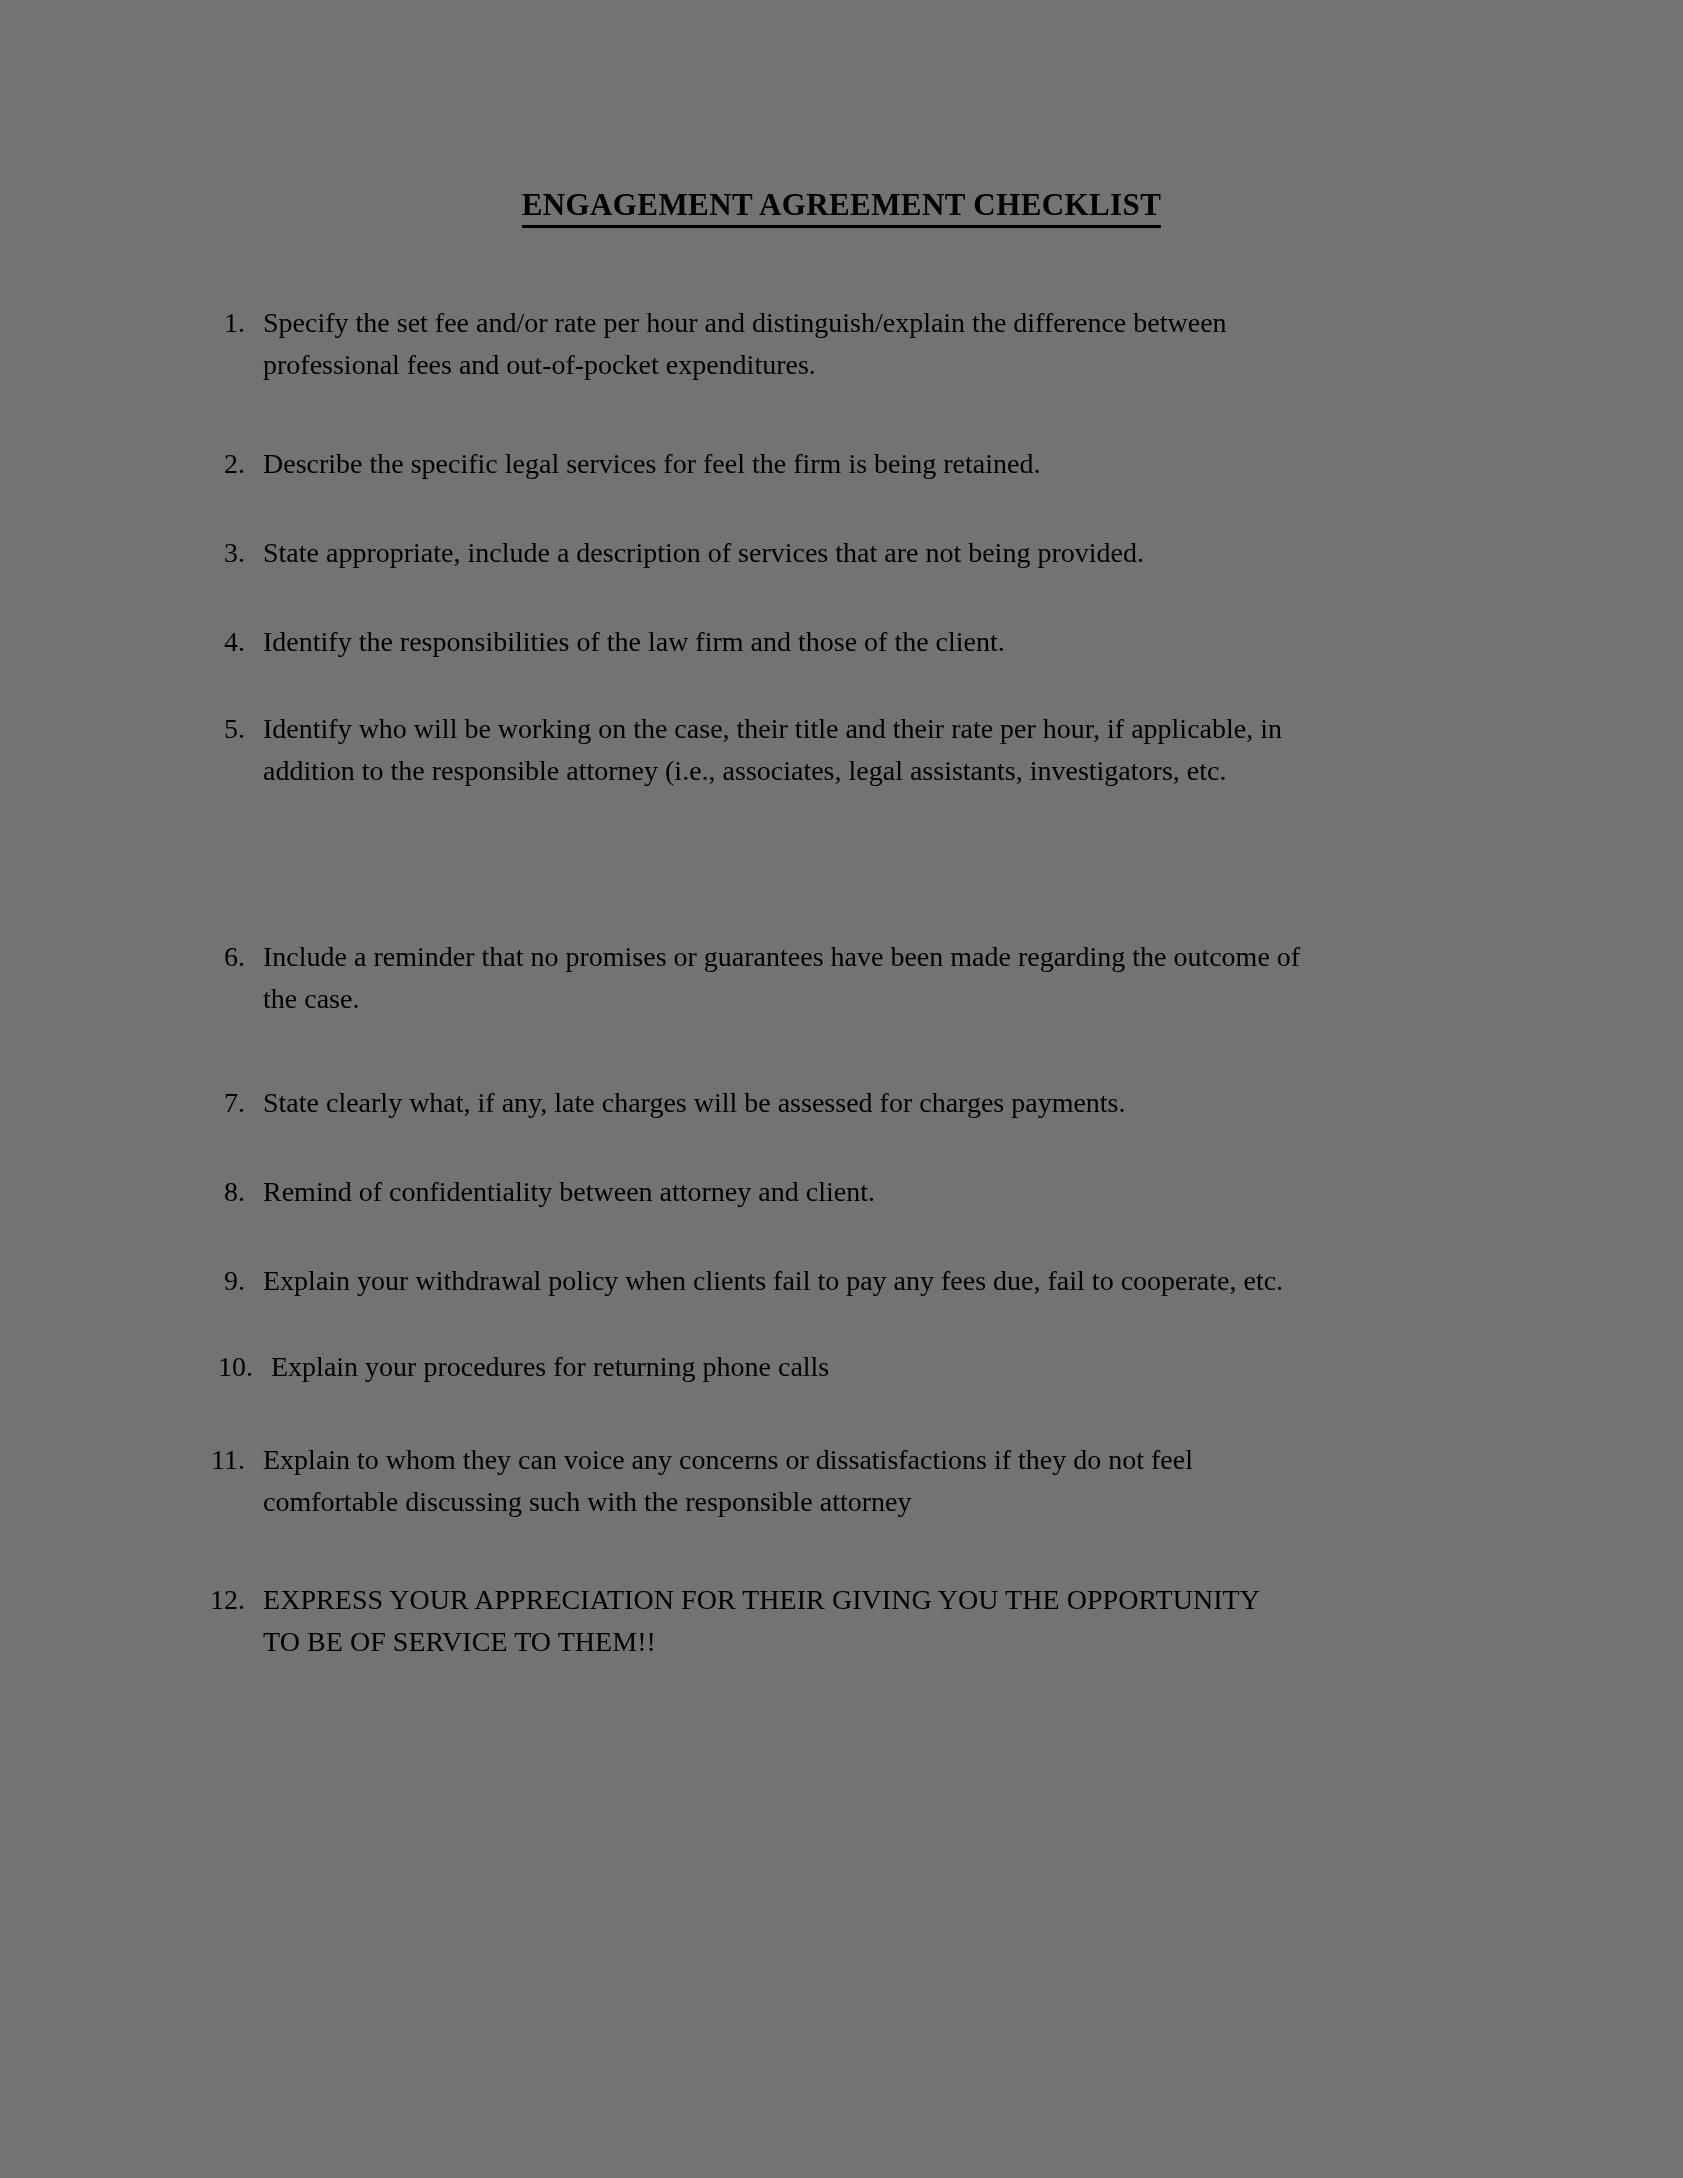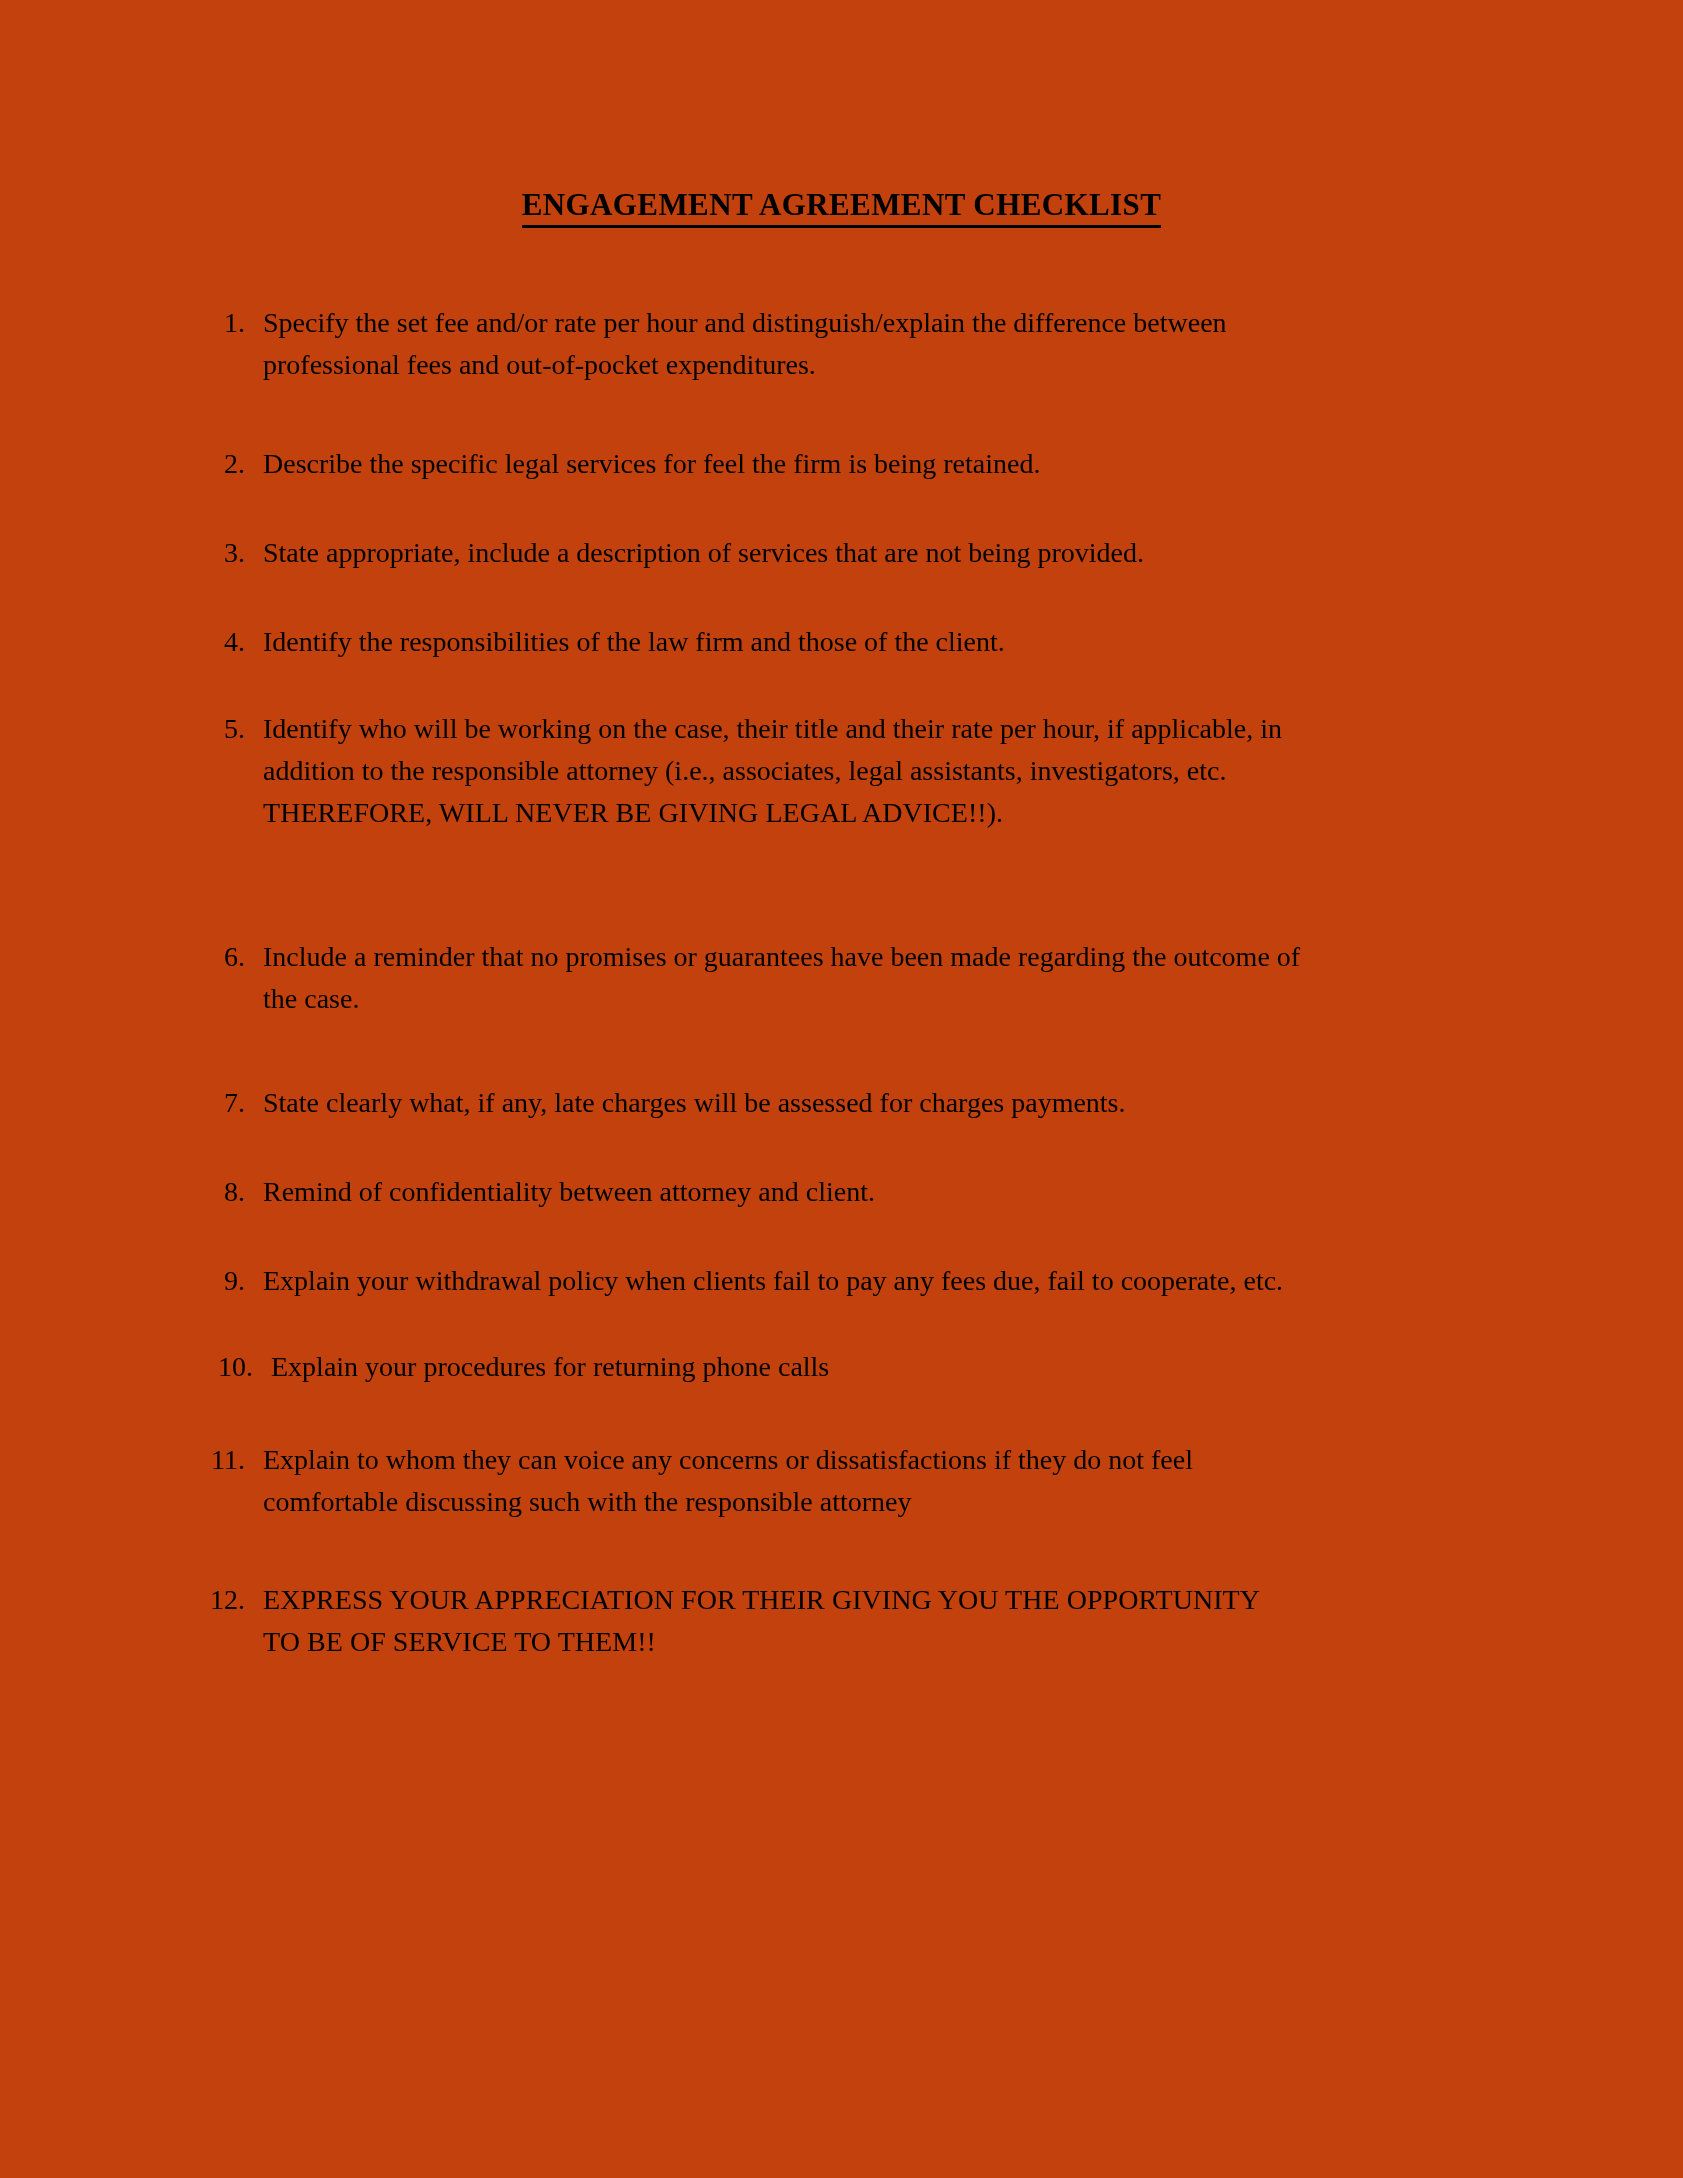--- a/index.html
+++ b/index.html
@@ -11,21 +11,21 @@
     width: 1683px;
     height: 2178px;
     font-family: "Liberation Serif", "DejaVu Serif", serif;
     color: #000000;
     -webkit-font-smoothing: antialiased;
   }
   .page {
     position: relative;
     width: 1683px;
     height: 2178px;
-    background: #c2410c;
+    background: #737373;
     box-sizing: border-box;
     overflow: hidden;
   }
 
   
   .doc-title {
     position: absolute;
     left: 0;
     right: 0;
     top: 186px;
@@ -106,21 +106,20 @@
         <div class="item-number">4.</div>
         <div class="item-body">
           <span class="line">Identify the responsibilities of the law firm and those of the client.</span>
         </div>
       </div>
       <div class="item" style="position: absolute; left: 0px; width: 1317px; top: 406px;">
         <div class="item-number">5.</div>
         <div class="item-body">
           <span class="line">Identify who will be working on the case, their title and their rate per hour, if applicable, in</span>
           <span class="line">addition to the responsible attorney (i.e., associates, legal assistants, investigators, etc.</span>
-          <span class="line caps">THEREFORE, WILL NEVER BE GIVING LEGAL ADVICE!!).</span>
         </div>
       </div>
       <div class="item" style="position: absolute; left: 0px; width: 1317px; top: 634px;">
         <div class="item-number">6.</div>
         <div class="item-body">
           <span class="line">Include a reminder that no promises or guarantees have been made regarding the outcome of</span>
           <span class="line">the case.</span>
         </div>
       </div>
       <div class="item" style="position: absolute; left: 0px; width: 1317px; top: 780px;">

